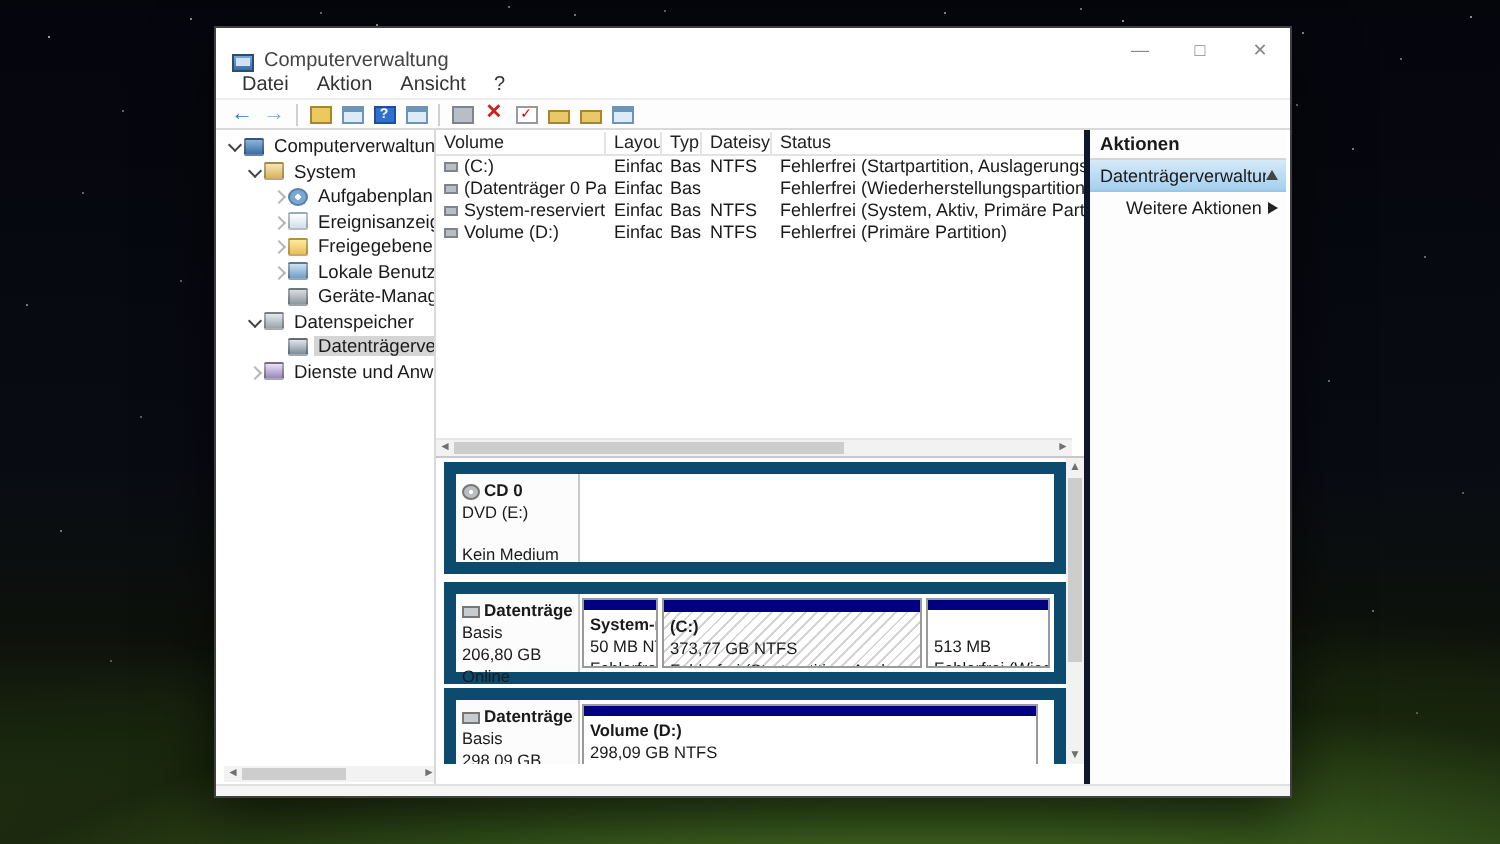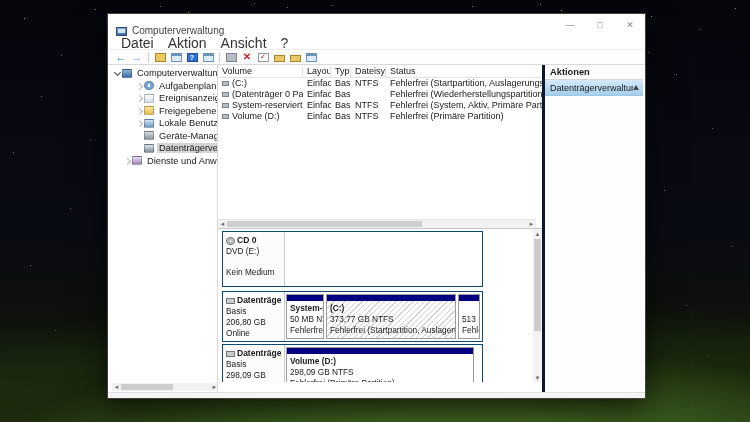--- a/index.html
+++ b/index.html
@@ -33,21 +33,21 @@
     box-shadow:0 0 0 1px rgba(70,70,70,.9), 0 10px 30px rgba(0,0,0,.65); font-size:10px; color:#1a1a1a; }
 
   .titlebar { position:absolute; top:0; left:0; right:0; height:22px; background:#fff; display:flex; align-items:flex-end; padding-left:8px; }
   .app-icon { width:11px; height:9px; background:linear-gradient(#7da7d9,#3a6ea5); border:1px solid #2c4d70; margin-right:5px; position:relative; }
   .app-icon:after { content:""; position:absolute; left:1px; top:1px; right:1px; height:4px; background:#cfe3f5; }
   .title-text { font-size:10px; color:#444; }
   .win-controls { margin-left:auto; display:flex; height:100%; }
   .win-btn { width:30px; height:100%; display:flex; align-items:center; justify-content:center; color:#8a8a8a; font-size:9px; }
 
   .menubar { position:absolute; top:22px; left:0; right:0; height:14px; display:flex; align-items:center; padding-left:6px; border-bottom:1px solid #eee; }
-  .menu-item { padding:0 7px; font-size:14px; color:#333; }
+  .menu-item { padding:0 7px; font-size:10px; color:#333; }
 
   .toolbar { position:absolute; top:36px; left:0; right:0; height:15px; display:flex; align-items:center; padding-left:5px; border-bottom:1px solid #d9d9d9; background:#fdfdfd; }
   .tb-btn { width:16px; height:13px; display:flex; align-items:center; justify-content:center; }
   .tb-sep { width:1px; height:11px; background:#d0d0d0; margin:0 3px; }
   .arrow-glyph { font-size:11px; font-weight:bold; line-height:1; }
   .sq { width:11px; height:9px; border:1px solid #888; position:relative; }
   .sq.folder { background:#ecc95f; border-color:#a8862e; }
   .sq.win { background:#dcebf7; border-color:#6c93b8; }
   .sq.win:after { content:""; position:absolute; top:0; left:0; right:0; height:2px; background:#6c93b8; }
   .sq.help { background:#2f6fd0; border-color:#1d4f9c; color:#fff; font-size:7px; font-weight:bold; display:flex; align-items:center; justify-content:center; }
@@ -94,21 +94,21 @@
   .c-vol { width:85px; min-width:85px; display:flex; align-items:center; }
   .c-lay { width:28px; min-width:28px; }
   .c-typ { width:20px; min-width:20px; }
   .c-fs  { width:35px; min-width:35px; }
   .c-st  { flex:1; }
   .drive-ic { width:7px; min-width:7px; height:5px; background:#b9bec4; border:1px solid #7d848c; margin:0 3px 0 4px; }
   .vol-hscroll { position:absolute; left:0; right:6px; bottom:0; height:9px; background:#f2f2f2; display:flex; align-items:center; border-top:1px solid #e5e5e5; }
 
   
   .disk-area { position:absolute; top:163px; left:0; right:0; height:154px; border-top:1px solid #c8c8c8; background:#fff; overflow:hidden; }
-  .disk-row { position:absolute; left:4px; width:261px; border:1px solid #0c4a6e; background:#fff; display:flex; }
+  .disk-row { position:absolute; left:4px; width:311px; border:6px solid #0c4a6e; background:#fff; display:flex; }
   .row-cd { top:2px;  height:56px; }
   .row-d0 { top:62px; height:51px; }
   .row-d1 { top:115px; height:50px; }
   .disk-label { width:62px; min-width:62px; border-right:1px solid #c8c8c8; padding:3px 2px 0 3px; font-size:8.3px; line-height:1.3; background:#fcfcfc; }
   .disk-name { display:flex; align-items:center; font-weight:bold; font-size:8.5px; white-space:nowrap; overflow:hidden; }
   .dn-ic { width:9px; min-width:9px; height:6px; background:#c7ccd1; border:1px solid #777; margin-right:2px; }
   .dn-ic.cd { border-radius:50%; height:8px; width:9px; background:radial-gradient(circle,#fff 20%,#b9bec4 25%); }
   .disk-sub { white-space:nowrap; overflow:hidden; }
   .part-zone { flex:1; display:flex; padding:2px 2px 2px 1px; gap:2px; overflow:hidden; }
   .part { border:1px solid #9a9a9a; background:#fff; display:flex; flex-direction:column; overflow:hidden; }
@@ -207,20 +207,25 @@
     </div>
 
     <div class="content">
 
       <div class="tree">
         <div class="titem lvl0">
           <span class="chev exp"></span>
           <span class="ticon ic-computer"></span>
           <span class="tlabel">Computerverwaltung (Lokal)</span>
         </div>
+        <div class="titem lvl1">
+          <span class="chev exp"></span>
+          <span class="ticon ic-system"></span>
+          <span class="tlabel">System</span>
+        </div>
         <div class="titem lvl2">
           <span class="chev col"></span>
           <span class="ticon ic-clock"></span>
           <span class="tlabel">Aufgabenplanung</span>
         </div>
         <div class="titem lvl2">
           <span class="chev col"></span>
           <span class="ticon ic-event"></span>
           <span class="tlabel">Ereignisanzeige</span>
         </div>
@@ -231,20 +236,25 @@
         </div>
         <div class="titem lvl2">
           <span class="chev col"></span>
           <span class="ticon ic-users"></span>
           <span class="tlabel">Lokale Benutzer und Gr</span>
         </div>
         <div class="titem lvl2">
           <span class="chev"></span>
           <span class="ticon ic-device"></span>
           <span class="tlabel">Geräte-Manager</span>
+        </div>
+        <div class="titem lvl1">
+          <span class="chev exp"></span>
+          <span class="ticon ic-storage"></span>
+          <span class="tlabel">Datenspeicher</span>
         </div>
         <div class="titem lvl2 sel">
           <span class="chev"></span>
           <span class="ticon ic-diskmgmt"></span>
           <span class="tlabel">Datenträgerverwaltung</span>
         </div>
         <div class="titem lvl1">
           <span class="chev col"></span>
           <span class="ticon ic-services"></span>
           <span class="tlabel">Dienste und Anwendungen</span>
@@ -395,19 +405,23 @@
         </div>
 
       </div>
 
       <div class="actions">
         <div class="act-header">Aktionen</div>
         <div class="act-sel">
           <span class="act-sel-label">Datenträgerverwaltung</span>
           <span class="tri-up"></span>
         </div>
+        <div class="act-more">
+          <span class="act-more-label">Weitere Aktionen</span>
+          <span class="tri-right"></span>
+        </div>
       </div>
 
     </div>
 
     <div class="bottom-strip"></div>
   </div>
 </div>
 
 </body></html>

